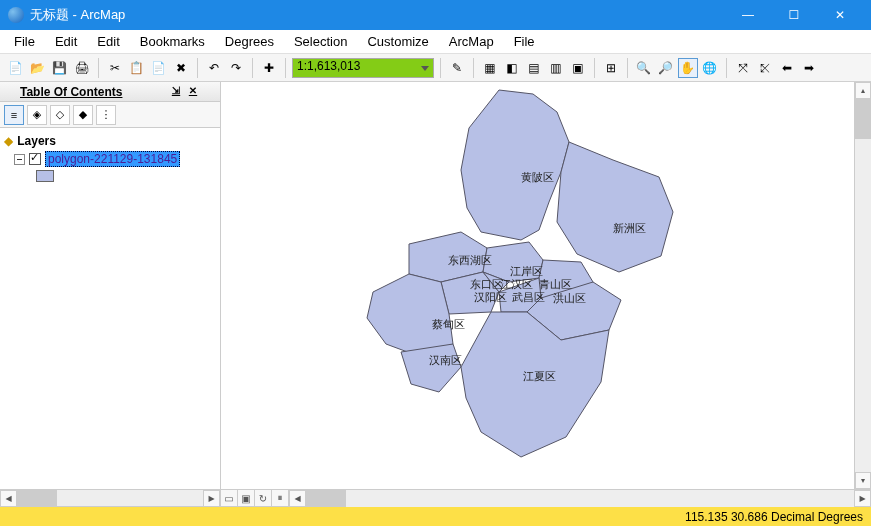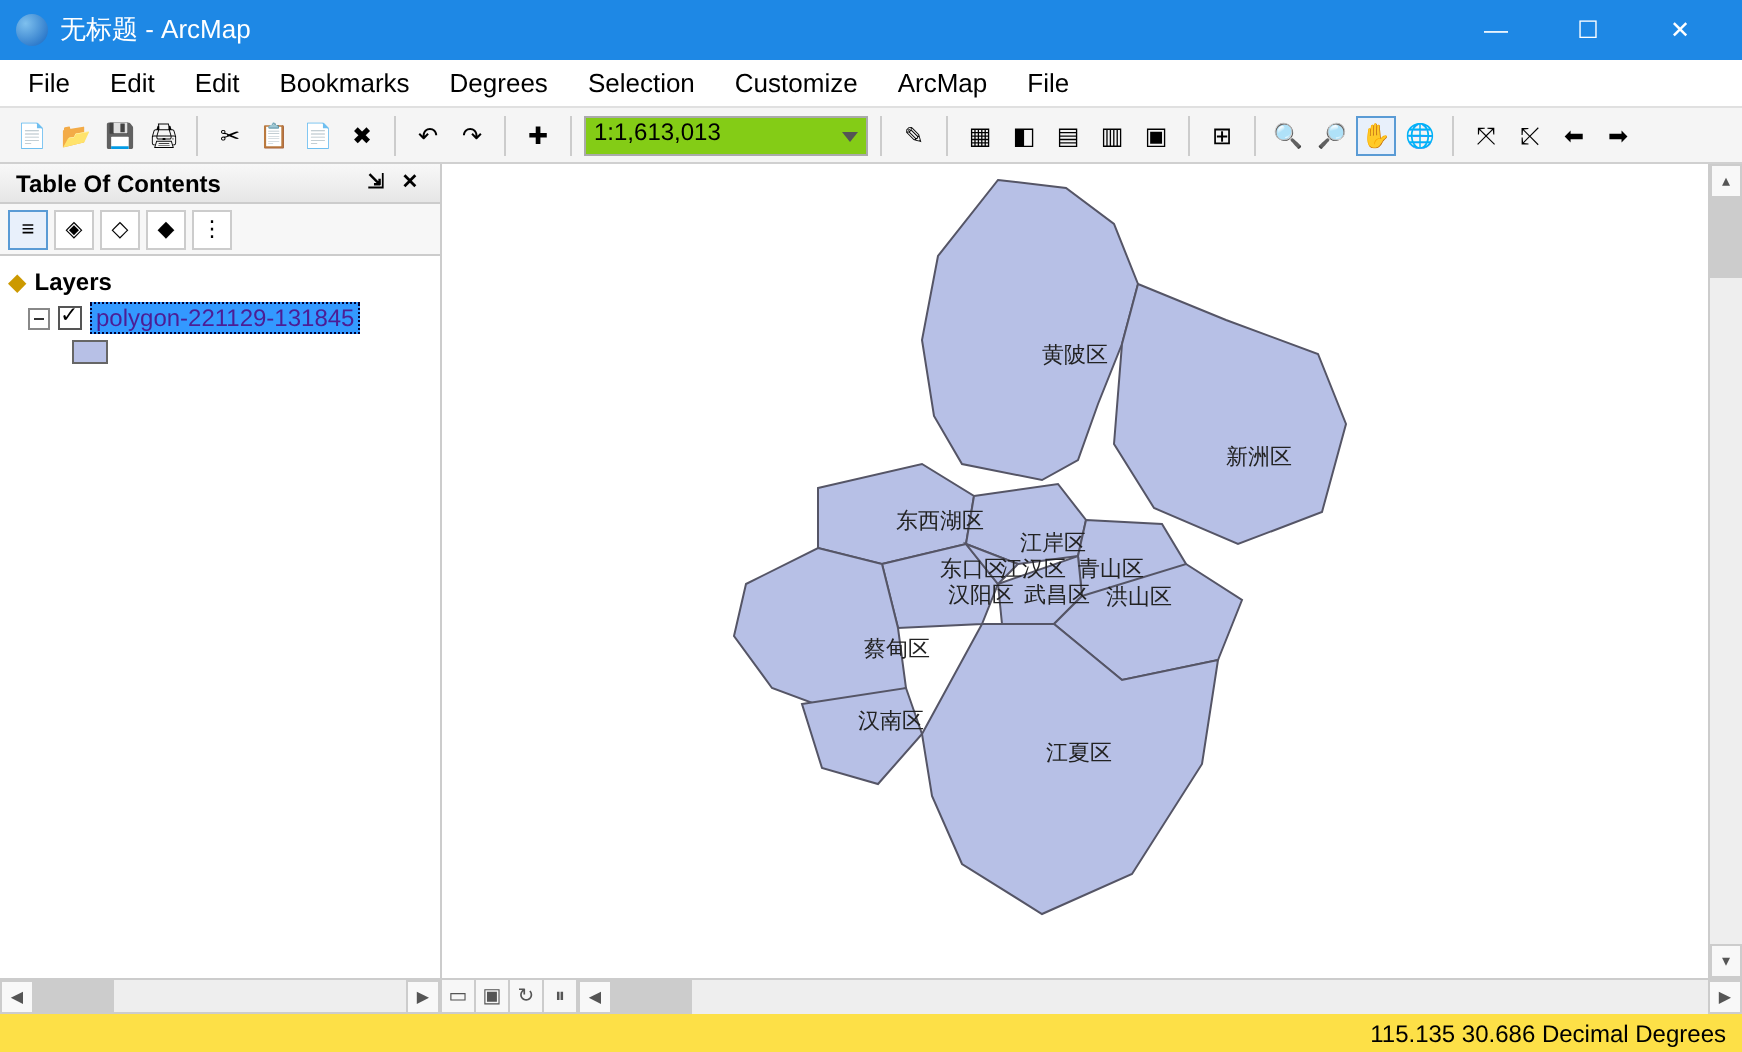--- a/index.html
+++ b/index.html
@@ -10,21 +10,21 @@
 .titlebar .winbtn { width: 46px; height: 30px; display: flex; align-items: center; justify-content: center; cursor: pointer; }
 .menubar { height: 24px; background: #fff; display: flex; align-items: center; padding: 0 4px; border-bottom: 1px solid #e0e0e0; }
 .menubar .menuitem { padding: 3px 10px; cursor: pointer; font-size: 13px; text-align: right; }
 .toolbar { height: 28px; background: #f5f5f5; display: flex; align-items: center; padding: 0 6px; border-bottom: 1px solid #d0d0d0; gap: 2px; }
 .tbtn { width: 20px; height: 20px; display: flex; align-items: center; justify-content: center; cursor: pointer; border: 1px solid transparent; }
 .tsep { width: 1px; height: 20px; background: #ccc; margin: 0 4px; }
 .scalebox { width: 142px; height: 20px; border: 1px solid #aaa; background: #84cc16; padding: 0 28px 0 4px; position: relative; display: flex; align-items: flex-start; }
 .scalebox::after { content: ""; position: absolute; right: 4px; top: 7px; border-left: 4px solid transparent; border-right: 4px solid transparent; border-top: 5px solid #555; }
 .workspace { display: flex; height: 424px; }
 .toc { width: 221px; border-right: 1px solid #ccc; display: flex; flex-direction: column; }
-.toc-header { height: 20px; background: linear-gradient(#f8f8f8,#e6e6e6); border-bottom: 1px solid #ccc; display: flex; align-items: center; padding: 0 8px; font-weight: bold; font-size: 12px; }
+.toc-header { height: 20px; background: linear-gradient(#f8f8f8,#e6e6e6); border-bottom: 1px solid #ccc; display: flex; align-items: center; padding: 0 20px; font-weight: bold; font-size: 12px; text-decoration: underline; }
 .toc-header .spacer { flex: 1; }
 .toc-header .tbtnsm { width: 14px; height: 14px; margin-left: 3px; cursor: pointer; font-size: 10px; text-align: center; }
 .toc-tabs { height: 26px; border-bottom: 1px solid #ccc; display: flex; align-items: center; padding: 0 4px; gap: 3px; background: #f7f7f7; }
 .tabbtn { width: 20px; height: 20px; border: 1px solid #ccc; background: #fff; cursor: pointer; display: flex; align-items: center; justify-content: center; font-size: 11px; }
 .tabbtn.active { border-color: #5a9bd5; background: #e8f0fb; }
 .toc-tree { flex: 1; background: #fff; padding: 4px; overflow: auto; font-size: 12px; }
 .tree-row { display: flex; align-items: center; height: 18px; }
 .tree-row.selected .label { background: #3399ff; color: #4c1d95; border: 1px dotted #003; padding: 0 2px; }
 .expander { width: 11px; height: 11px; border: 1px solid #888; margin-right: 4px; position: relative; cursor: pointer; }
 .expander::before { content: ""; position: absolute; left: 2px; right: 2px; top: 4px; height: 1px; background: #333; }

